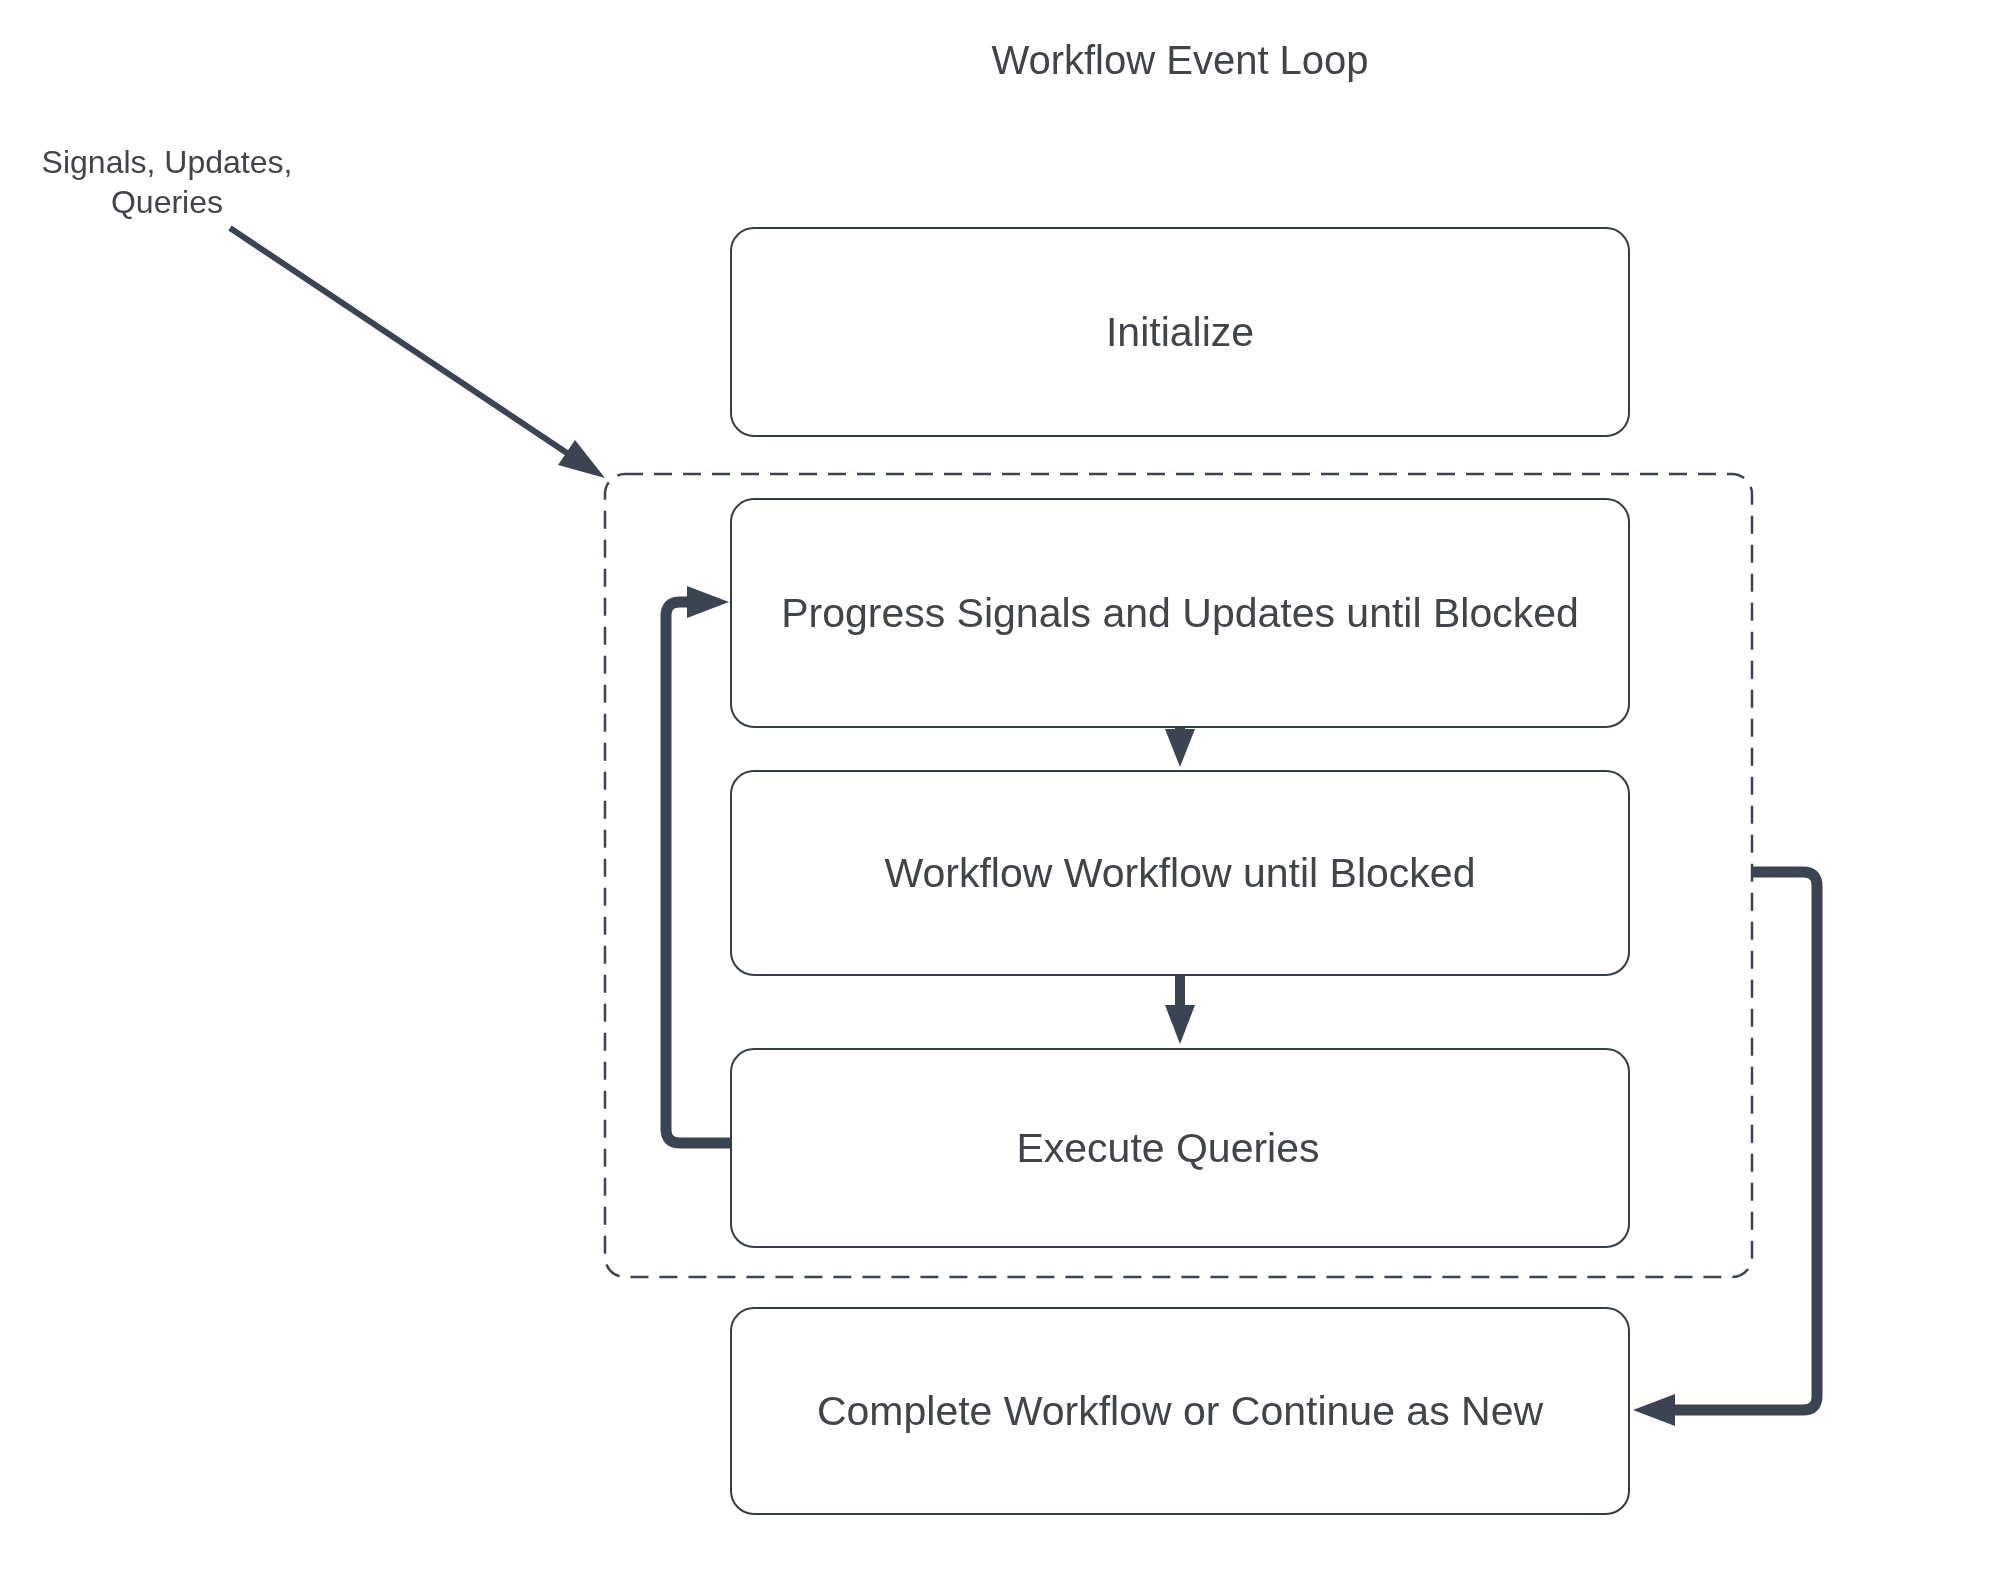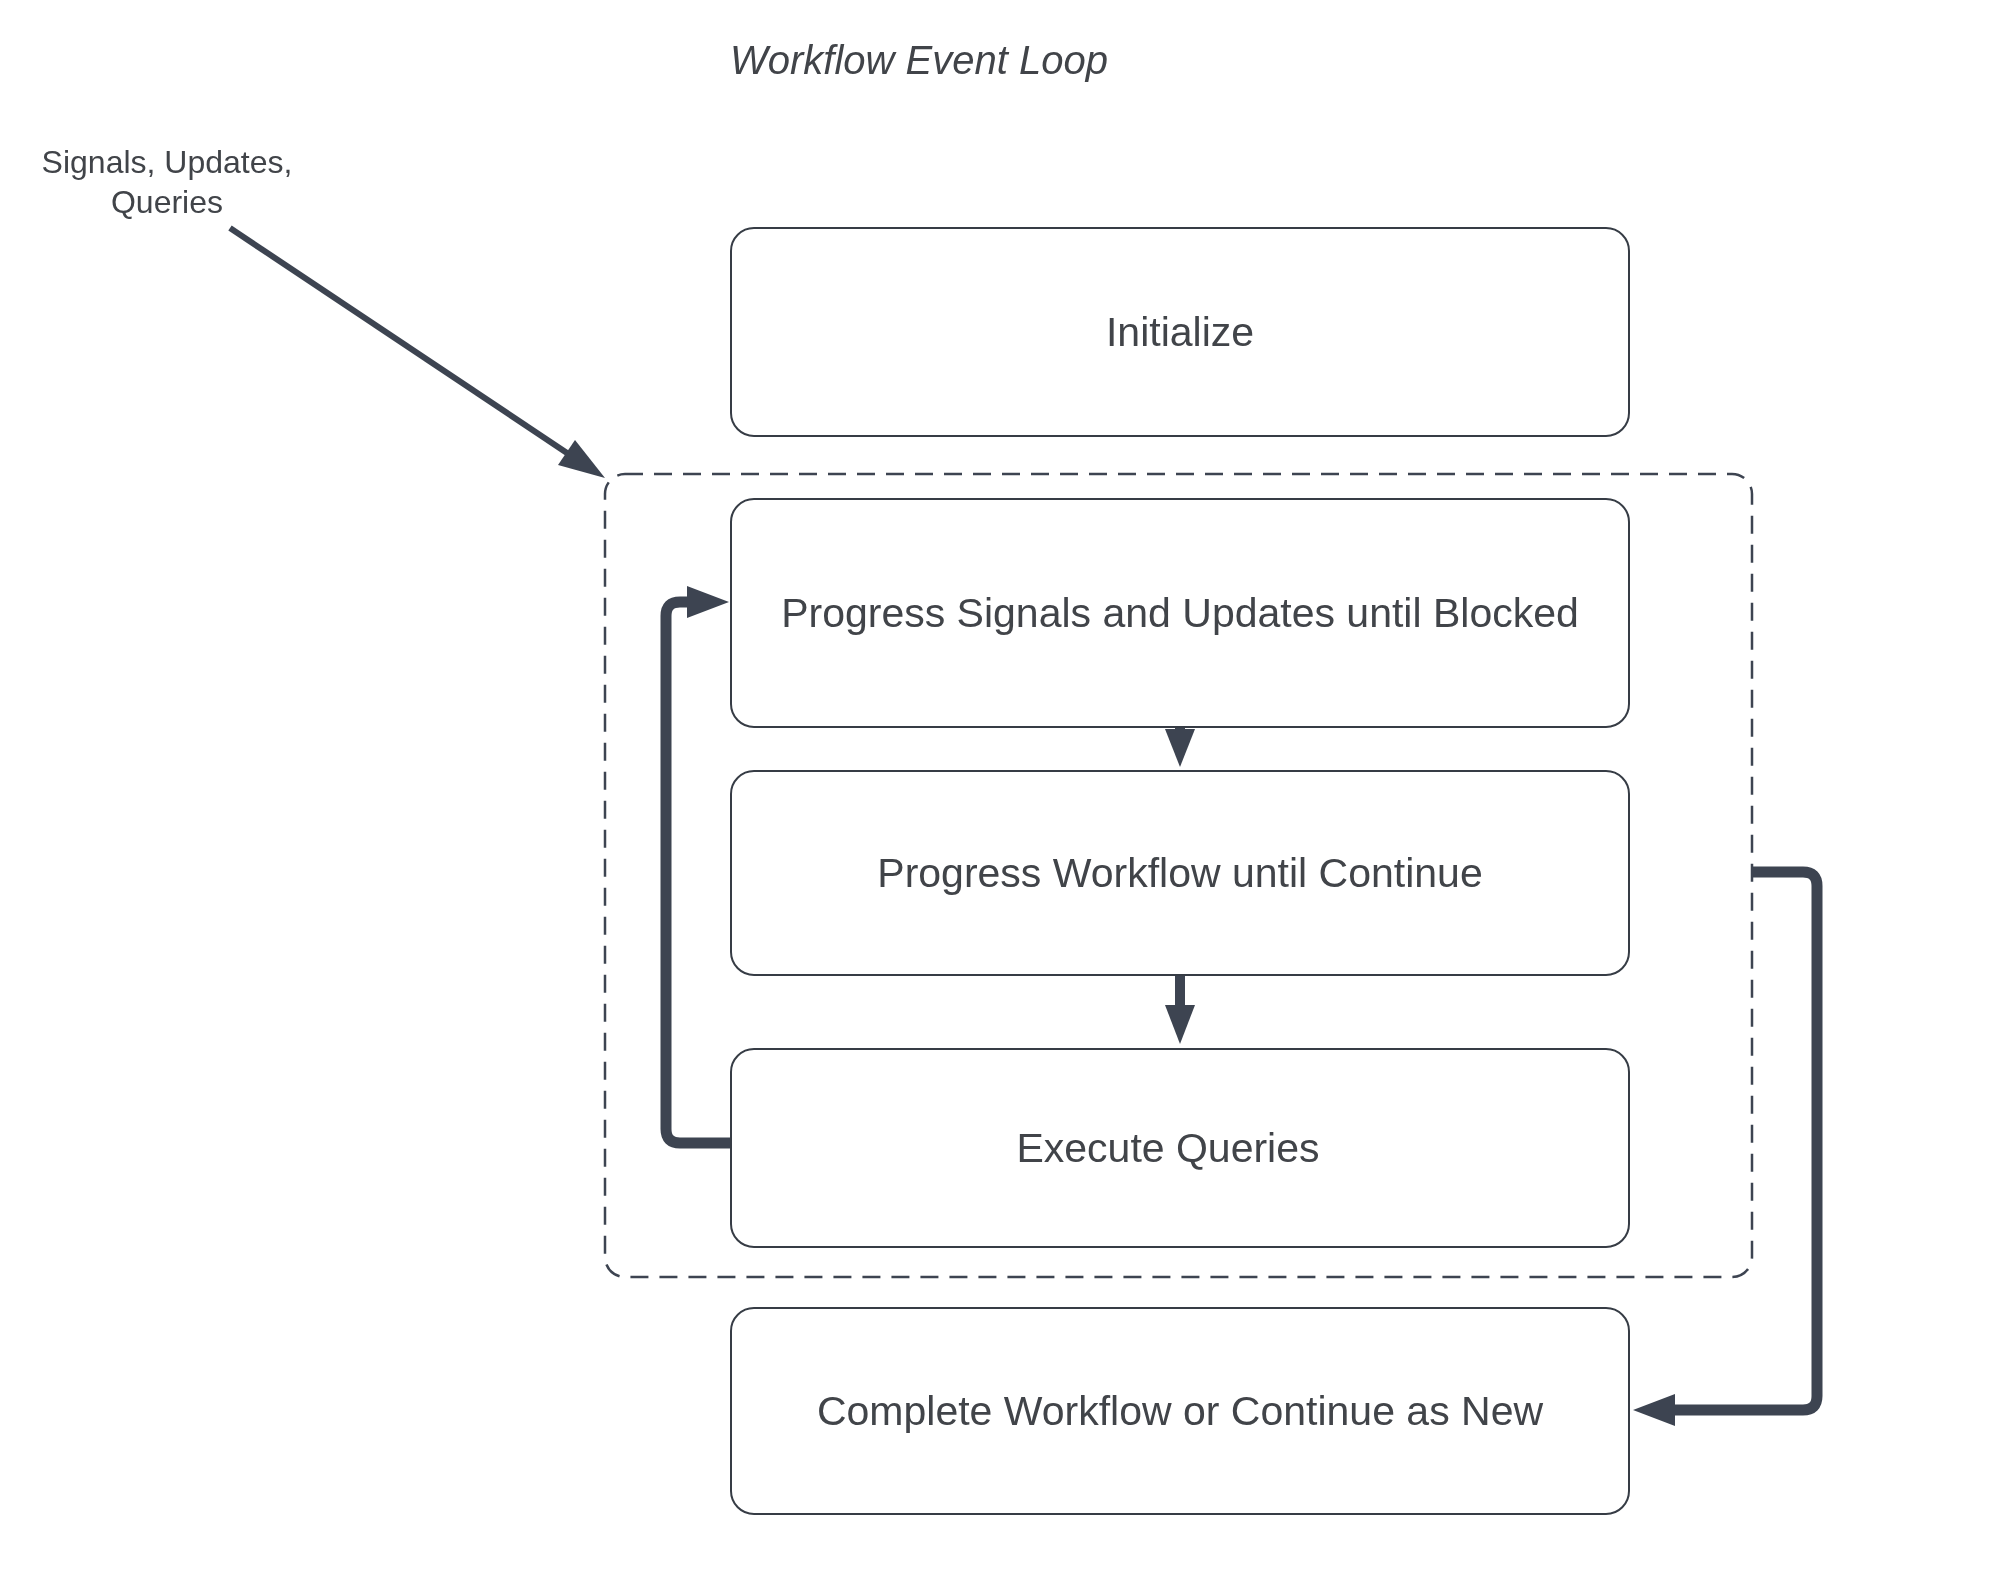--- a/index.html
+++ b/index.html
@@ -19,22 +19,22 @@
     overflow:hidden;
   }
   .connectors{
     position:absolute;
     left:0;top:0;
     width:2006px;height:1576px;
   }
   .title{
     position:absolute;
     left:730px;top:38px;width:900px;
+    text-align:center;
     font-size:40px;
-    font-style:italic;
     color:var(--text);
   }
   .annotation{
     position:absolute;
     left:12px;top:142px;width:310px;
     text-align:center;
     font-size:32px;
     line-height:1.25;
     color:var(--text);
   }
@@ -104,21 +104,21 @@
 
   <div class="node node-initialize">
     <span>Initialize</span>
   </div>
 
   <div class="node node-progress-signals">
     <span>Progress Signals and Updates until Blocked</span>
   </div>
 
   <div class="node node-progress-workflow">
-    <span>Progress Workflow until Continue</span>
+    <span>Workflow Workflow until Blocked</span>
   </div>
 
   <div class="node node-execute-queries">
     <span>Execute Queries</span>
   </div>
 
   <div class="node node-complete">
     <span>Complete Workflow or Continue as New</span>
   </div>
 

